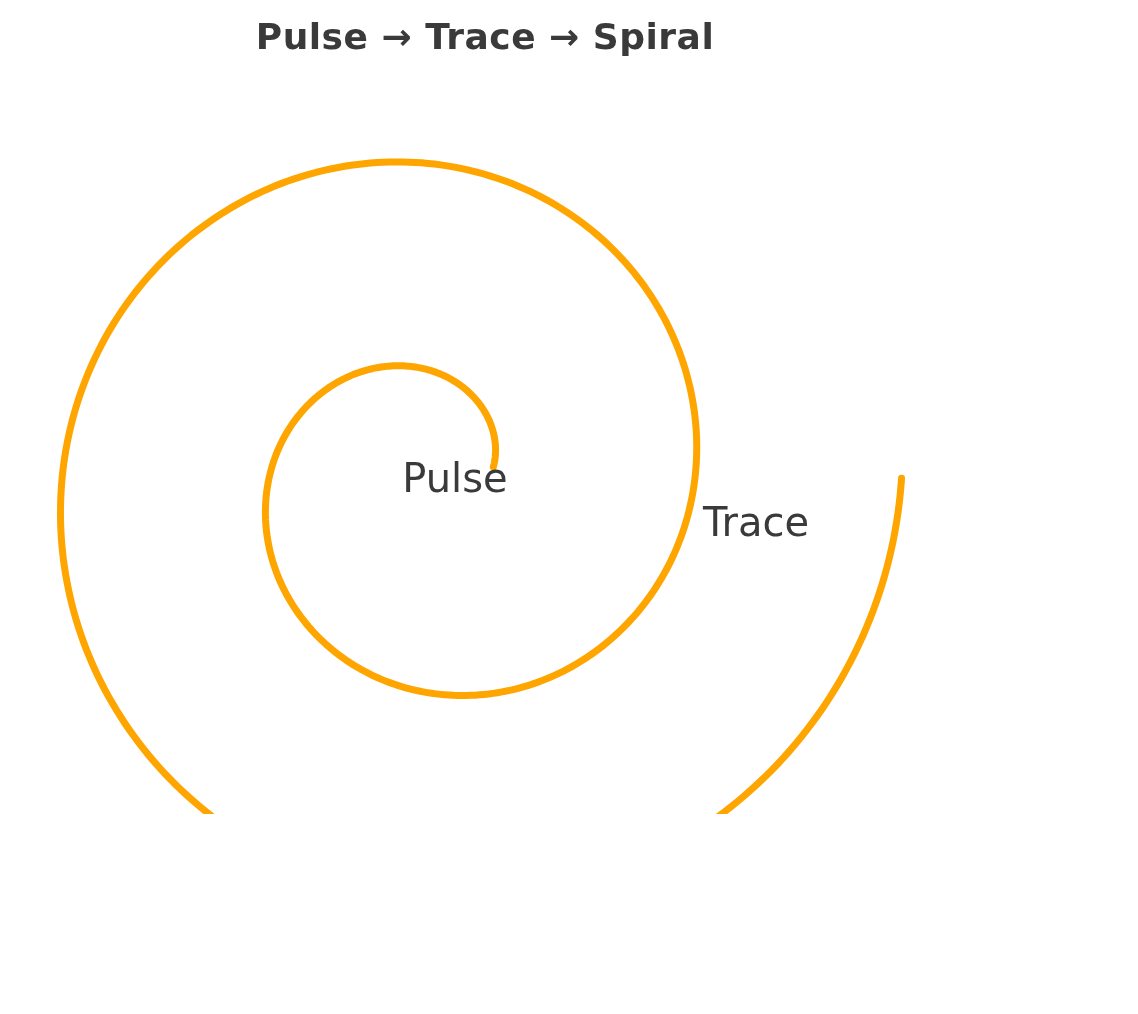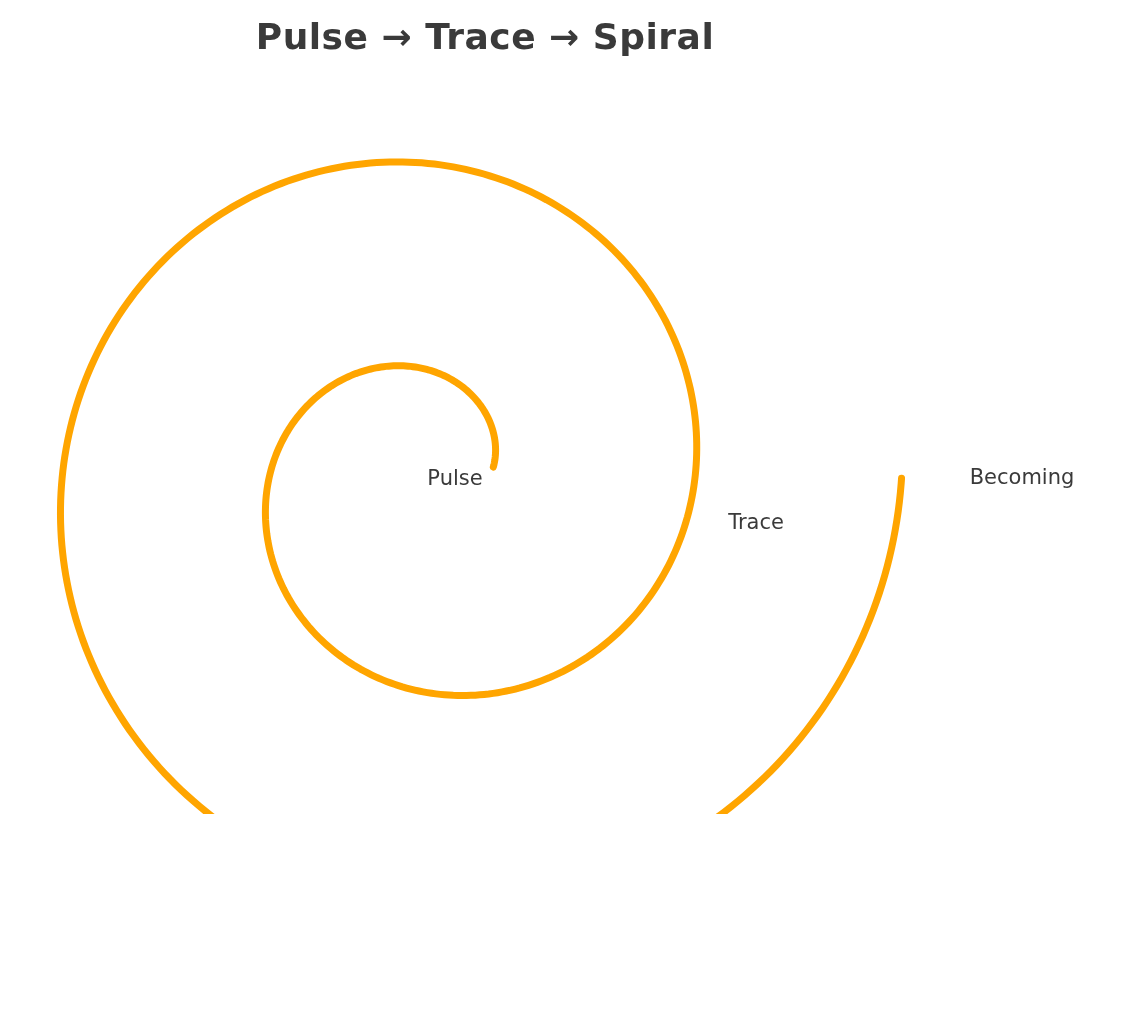--- a/index.html
+++ b/index.html
@@ -28,36 +28,35 @@
     width: 970px;
     text-align: center;
     font-size: 36px;
     font-weight: bold;
     color: #3a3a3a;
     letter-spacing: 0.5px;
   }
   .anno-label {
     position: absolute;
     transform: translate(-50%, -50%);
-    font-size: 21px;
+    font-size: 40px;
     font-weight: 400;
     color: #3a3a3a;
     white-space: nowrap;
   }
 </style>
 </head>
 <body>
 
 <div id="figure" style="background: rgb(255, 255, 255);">
 
   <svg id="spiral-svg" width="1138" height="1014" viewBox="0 0 1138 1014">
     <path id="spiral-path" fill="none" stroke-linecap="round" stroke-linejoin="round" d="M 493.29 467.17 L 493.67 465.76 L 494.01 464.34 L 494.32 462.89 L 494.59 461.43 L 494.84 459.94 L 495.05 458.44 L 495.23 456.93 L 495.37 455.40 L 495.47 453.85 L 495.54 452.29 L 495.58 450.72 L 495.57 449.13 L 495.53 447.53 L 495.45 445.92 L 495.34 444.31 L 495.18 442.68 L 494.99 441.05 L 494.75 439.40 L 494.48 437.76 L 494.16 436.10 L 493.81 434.45 L 493.41 432.79 L 492.97 431.13 L 492.50 429.46 L 491.98 427.80 L 491.41 426.14 L 490.81 424.48 L 490.16 422.82 L 489.48 421.16 L 488.75 419.51 L 487.97 417.87 L 487.16 416.23 L 486.30 414.60 L 485.40 412.98 L 484.46 411.37 L 483.47 409.77 L 482.45 408.19 L 481.38 406.61 L 480.27 405.05 L 479.11 403.51 L 477.92 401.98 L 476.68 400.47 L 475.40 398.98 L 474.08 397.51 L 472.72 396.06 L 471.32 394.63 L 469.88 393.22 L 468.40 391.84 L 466.88 390.48 L 465.32 389.14 L 463.72 387.84 L 462.09 386.56 L 460.41 385.31 L 458.70 384.09 L 456.96 382.90 L 455.17 381.75 L 453.35 380.62 L 451.50 379.53 L 449.61 378.47 L 447.69 377.45 L 445.73 376.47 L 443.74 375.52 L 441.72 374.62 L 439.67 373.75 L 437.59 372.92 L 435.48 372.13 L 433.35 371.39 L 431.18 370.68 L 428.99 370.02 L 426.77 369.41 L 424.53 368.84 L 422.26 368.31 L 419.97 367.83 L 417.65 367.40 L 415.32 367.02 L 412.97 366.69 L 410.59 366.40 L 408.20 366.16 L 405.79 365.98 L 403.37 365.85 L 400.93 365.76 L 398.47 365.73 L 396.01 365.76 L 393.53 365.83 L 391.04 365.96 L 388.54 366.15 L 386.04 366.38 L 383.52 366.68 L 381.00 367.02 L 378.48 367.43 L 375.95 367.89 L 373.43 368.41 L 370.90 368.98 L 368.37 369.61 L 365.84 370.29 L 363.31 371.04 L 360.79 371.84 L 358.28 372.70 L 355.77 373.61 L 353.27 374.59 L 350.78 375.62 L 348.30 376.71 L 345.83 377.86 L 343.38 379.06 L 340.94 380.32 L 338.52 381.64 L 336.11 383.02 L 333.72 384.45 L 331.35 385.94 L 329.01 387.49 L 326.68 389.09 L 324.38 390.75 L 322.11 392.47 L 319.86 394.24 L 317.64 396.06 L 315.45 397.94 L 313.29 399.88 L 311.16 401.87 L 309.06 403.91 L 307.00 406.00 L 304.98 408.15 L 302.99 410.35 L 301.04 412.60 L 299.13 414.90 L 297.26 417.25 L 295.43 419.65 L 293.64 422.09 L 291.90 424.59 L 290.20 427.13 L 288.55 429.71 L 286.95 432.34 L 285.40 435.02 L 283.90 437.74 L 282.44 440.50 L 281.05 443.30 L 279.70 446.14 L 278.41 449.02 L 277.17 451.94 L 275.99 454.89 L 274.87 457.89 L 273.80 460.91 L 272.80 463.97 L 271.85 467.07 L 270.97 470.19 L 270.15 473.35 L 269.39 476.53 L 268.69 479.74 L 268.06 482.98 L 267.50 486.24 L 267.00 489.53 L 266.57 492.84 L 266.20 496.17 L 265.90 499.52 L 265.67 502.89 L 265.52 506.28 L 265.43 509.68 L 265.41 513.09 L 265.46 516.52 L 265.58 519.96 L 265.78 523.41 L 266.05 526.86 L 266.39 530.33 L 266.80 533.79 L 267.29 537.26 L 267.85 540.74 L 268.49 544.21 L 269.20 547.68 L 269.98 551.15 L 270.84 554.62 L 271.78 558.08 L 272.78 561.53 L 273.87 564.97 L 275.03 568.40 L 276.26 571.82 L 277.57 575.23 L 278.95 578.62 L 280.41 581.99 L 281.95 585.34 L 283.55 588.67 L 285.24 591.98 L 286.99 595.27 L 288.82 598.53 L 290.73 601.76 L 292.70 604.96 L 294.75 608.14 L 296.87 611.28 L 299.07 614.39 L 301.33 617.46 L 303.66 620.49 L 306.07 623.49 L 308.54 626.45 L 311.09 629.36 L 313.70 632.23 L 316.38 635.06 L 319.12 637.84 L 321.93 640.57 L 324.81 643.25 L 327.75 645.88 L 330.75 648.46 L 333.82 650.99 L 336.95 653.45 L 340.14 655.87 L 343.38 658.22 L 346.69 660.51 L 350.05 662.75 L 353.47 664.92 L 356.95 667.02 L 360.47 669.07 L 364.05 671.04 L 367.69 672.95 L 371.37 674.78 L 375.10 676.55 L 378.87 678.25 L 382.70 679.87 L 386.57 681.42 L 390.48 682.89 L 394.43 684.29 L 398.42 685.61 L 402.45 686.86 L 406.52 688.02 L 410.63 689.10 L 414.76 690.10 L 418.93 691.02 L 423.14 691.86 L 427.37 692.61 L 431.62 693.28 L 435.91 693.86 L 440.21 694.36 L 444.54 694.77 L 448.89 695.09 L 453.26 695.33 L 457.65 695.47 L 462.05 695.52 L 466.46 695.49 L 470.89 695.36 L 475.32 695.15 L 479.76 694.84 L 484.21 694.44 L 488.66 693.95 L 493.11 693.36 L 497.57 692.68 L 502.02 691.91 L 506.47 691.05 L 510.91 690.09 L 515.34 689.04 L 519.77 687.90 L 524.18 686.66 L 528.58 685.33 L 532.96 683.90 L 537.33 682.38 L 541.67 680.77 L 546.00 679.06 L 550.30 677.27 L 554.57 675.38 L 558.82 673.39 L 563.04 671.32 L 567.22 669.15 L 571.38 666.90 L 575.49 664.55 L 579.57 662.11 L 583.61 659.58 L 587.61 656.97 L 591.56 654.26 L 595.47 651.47 L 599.34 648.59 L 603.15 645.62 L 606.91 642.57 L 610.62 639.44 L 614.28 636.22 L 617.87 632.92 L 621.41 629.54 L 624.89 626.07 L 628.31 622.53 L 631.66 618.91 L 634.95 615.21 L 638.17 611.44 L 641.32 607.59 L 644.40 603.66 L 647.40 599.67 L 650.33 595.60 L 653.19 591.47 L 655.97 587.26 L 658.67 582.99 L 661.29 578.66 L 663.83 574.26 L 666.28 569.80 L 668.65 565.27 L 670.93 560.69 L 673.12 556.06 L 675.23 551.36 L 677.24 546.62 L 679.16 541.82 L 680.99 536.97 L 682.72 532.07 L 684.36 527.12 L 685.90 522.13 L 687.35 517.10 L 688.69 512.03 L 689.93 506.92 L 691.07 501.77 L 692.11 496.58 L 693.05 491.37 L 693.88 486.12 L 694.61 480.84 L 695.23 475.54 L 695.75 470.21 L 696.16 464.86 L 696.46 459.49 L 696.65 454.10 L 696.73 448.70 L 696.70 443.28 L 696.56 437.85 L 696.32 432.41 L 695.96 426.97 L 695.49 421.52 L 694.90 416.07 L 694.21 410.62 L 693.40 405.17 L 692.48 399.72 L 691.45 394.28 L 690.30 388.85 L 689.04 383.44 L 687.67 378.03 L 686.19 372.65 L 684.59 367.28 L 682.88 361.93 L 681.06 356.61 L 679.13 351.31 L 677.08 346.04 L 674.93 340.80 L 672.66 335.59 L 670.28 330.42 L 667.79 325.29 L 665.20 320.19 L 662.49 315.14 L 659.68 310.13 L 656.75 305.17 L 653.72 300.26 L 650.59 295.40 L 647.35 290.59 L 644.01 285.84 L 640.56 281.15 L 637.01 276.51 L 633.36 271.94 L 629.61 267.44 L 625.76 263.00 L 621.81 258.63 L 617.76 254.34 L 613.62 250.11 L 609.39 245.96 L 605.06 241.89 L 600.65 237.90 L 596.14 233.99 L 591.54 230.17 L 586.86 226.43 L 582.09 222.77 L 577.24 219.21 L 572.31 215.74 L 567.30 212.36 L 562.20 209.08 L 557.04 205.89 L 551.79 202.80 L 546.48 199.81 L 541.09 196.93 L 535.64 194.14 L 530.11 191.47 L 524.53 188.90 L 518.88 186.44 L 513.17 184.08 L 507.40 181.84 L 501.57 179.71 L 495.69 177.70 L 489.76 175.80 L 483.78 174.02 L 477.75 172.35 L 471.68 170.81 L 465.56 169.38 L 459.40 168.08 L 453.21 166.90 L 446.98 165.84 L 440.71 164.90 L 434.42 164.09 L 428.09 163.41 L 421.75 162.86 L 415.38 162.43 L 408.98 162.13 L 402.57 161.95 L 396.15 161.91 L 389.71 162.00 L 383.27 162.22 L 376.81 162.57 L 370.35 163.05 L 363.89 163.66 L 357.43 164.40 L 350.97 165.28 L 344.52 166.29 L 338.08 167.43 L 331.65 168.70 L 325.23 170.11 L 318.83 171.65 L 312.45 173.32 L 306.09 175.12 L 299.76 177.05 L 293.46 179.12 L 287.18 181.32 L 280.94 183.65 L 274.74 186.10 L 268.57 188.69 L 262.45 191.41 L 256.37 194.26 L 250.34 197.23 L 244.36 200.33 L 238.42 203.56 L 232.55 206.91 L 226.73 210.39 L 220.97 213.99 L 215.28 217.72 L 209.65 221.56 L 204.09 225.53 L 198.60 229.61 L 193.18 233.82 L 187.84 238.14 L 182.58 242.57 L 177.39 247.12 L 172.29 251.79 L 167.28 256.56 L 162.35 261.44 L 157.52 266.43 L 152.78 271.53 L 148.13 276.73 L 143.58 282.03 L 139.13 287.44 L 134.78 292.94 L 130.54 298.54 L 126.40 304.24 L 122.37 310.03 L 118.45 315.91 L 114.64 321.87 L 110.95 327.93 L 107.37 334.07 L 103.91 340.29 L 100.57 346.59 L 97.35 352.97 L 94.26 359.43 L 91.29 365.96 L 88.45 372.56 L 85.74 379.22 L 83.16 385.96 L 80.71 392.75 L 78.39 399.61 L 76.21 406.52 L 74.17 413.49 L 72.26 420.51 L 70.49 427.58 L 68.86 434.70 L 67.37 441.86 L 66.03 449.07 L 64.82 456.31 L 63.77 463.59 L 62.85 470.90 L 62.09 478.24 L 61.47 485.61 L 61.00 493.00 L 60.67 500.42 L 60.50 507.85 L 60.47 515.29 L 60.60 522.75 L 60.88 530.22 L 61.30 537.69 L 61.88 545.17 L 62.62 552.65 L 63.50 560.12 L 64.53 567.59 L 65.72 575.04 L 67.06 582.49 L 68.56 589.92 L 70.20 597.33 L 72.00 604.72 L 73.95 612.08 L 76.05 619.42 L 78.30 626.72 L 80.70 633.99 L 83.25 641.22 L 85.96 648.41 L 88.81 655.56 L 91.81 662.66 L 94.96 669.71 L 98.25 676.71 L 101.69 683.65 L 105.28 690.54 L 109.01 697.36 L 112.88 704.11 L 116.90 710.80 L 121.06 717.42 L 125.35 723.96 L 129.79 730.42 L 134.36 736.81 L 139.06 743.11 L 143.91 749.33 L 148.88 755.46 L 153.98 761.49 L 159.22 767.44 L 164.58 773.28 L 170.06 779.03 L 175.68 784.67 L 181.41 790.21 L 187.26 795.64 L 193.23 800.96 L 199.32 806.17 L 205.52 811.26 L 211.83 816.24 L 218.25 821.09 L 224.78 825.83 L 231.41 830.43 L 238.14 834.91 L 244.98 839.26 L 251.91 843.48 L 258.94 847.57 L 266.06 851.52 L 273.27 855.33 L 280.56 859.00 L 287.94 862.53 L 295.41 865.92 L 302.95 869.16 L 310.56 872.25 L 318.25 875.19 L 326.01 877.98 L 333.84 880.62 L 341.73 883.11 L 349.68 885.44 L 357.69 887.61 L 365.75 889.63 L 373.87 891.48 L 382.03 893.18 L 390.24 894.71 L 398.50 896.08 L 406.79 897.28 L 415.11 898.32 L 423.47 899.19 L 431.86 899.90 L 440.27 900.43 L 448.71 900.80 L 457.16 901.00 L 465.63 901.03 L 474.11 900.88 L 482.60 900.57 L 491.10 900.09 L 499.59 899.43 L 508.09 898.60 L 516.58 897.60 L 525.06 896.43 L 533.53 895.08 L 541.98 893.56 L 550.41 891.87 L 558.82 890.01 L 567.21 887.97 L 575.56 885.77 L 583.88 883.39 L 592.16 880.84 L 600.41 878.12 L 608.60 875.24 L 616.76 872.18 L 624.86 868.95 L 632.90 865.56 L 640.89 862.00 L 648.82 858.28 L 656.68 854.39 L 664.47 850.34 L 672.20 846.12 L 679.84 841.75 L 687.41 837.21 L 694.90 832.52 L 702.30 827.67 L 709.62 822.66 L 716.84 817.51 L 723.97 812.19 L 731.00 806.73 L 737.93 801.12 L 744.75 795.37 L 751.47 789.46 L 758.08 783.42 L 764.57 777.24 L 770.95 770.91 L 777.21 764.45 L 783.35 757.86 L 789.36 751.13 L 795.24 744.28 L 800.99 737.30 L 806.61 730.19 L 812.10 722.96 L 817.44 715.61 L 822.65 708.15 L 827.70 700.57 L 832.62 692.88 L 837.38 685.08 L 842.00 677.18 L 846.46 669.17 L 850.76 661.06 L 854.91 652.86 L 858.89 644.56 L 862.72 636.18 L 866.38 627.70 L 869.87 619.14 L 873.20 610.51 L 876.35 601.79 L 879.34 593.00 L 882.15 584.14 L 884.78 575.21 L 887.24 566.22 L 889.53 557.16 L 891.63 548.06 L 893.55 538.89 L 895.29 529.68 L 896.85 520.42 L 898.22 511.12 L 899.40 501.78 L 900.40 492.41 L 901.21 483.00 L 901.55 478.29" stroke="#FFA500" stroke-width="7"></path>
   </svg>
 
   <div class="fig-title">Pulse → Trace → Spiral</div>
 
   <div class="anno-label" style="left: 455px; top: 478px;">Pulse</div>
 
   <div class="anno-label" style="left: 756px; top: 522px;">Trace</div>
 
-  <div class="anno-label" style="left: 1022px; top: 477px;">Becoming</div>
 
 </div>
 
 </body></html>

